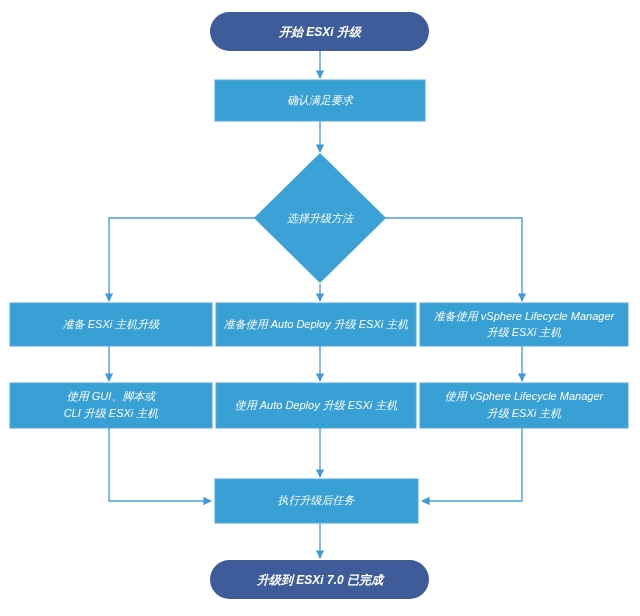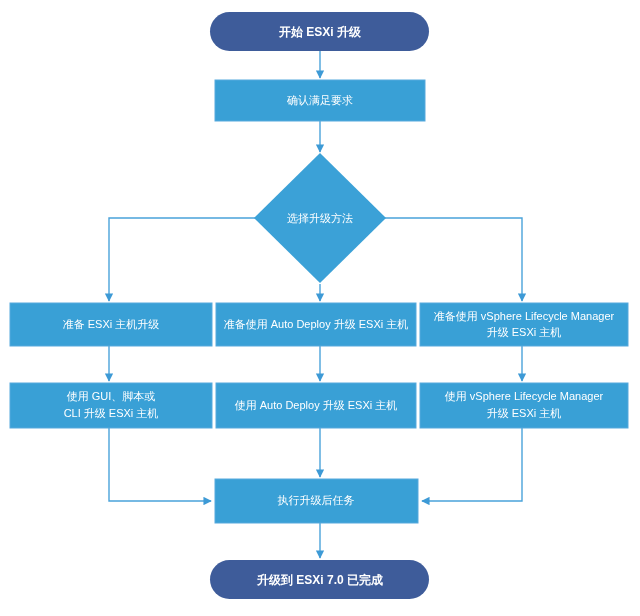--- a/index.html
+++ b/index.html
@@ -11,20 +11,21 @@
   body {
     width: 640px;
     height: 616px;
     font-family: "Liberation Sans", "DejaVu Sans", sans-serif;
     overflow: hidden;
   }
   #flow-root {
     position: relative;
     width: 640px;
     height: 616px;
+    font-style: italic;
   }
   svg#flow-svg {
     position: absolute;
     top: 0;
     left: 0;
     width: 640px;
     height: 616px;
   }
   .node-label {
     fill: #ffffff;

